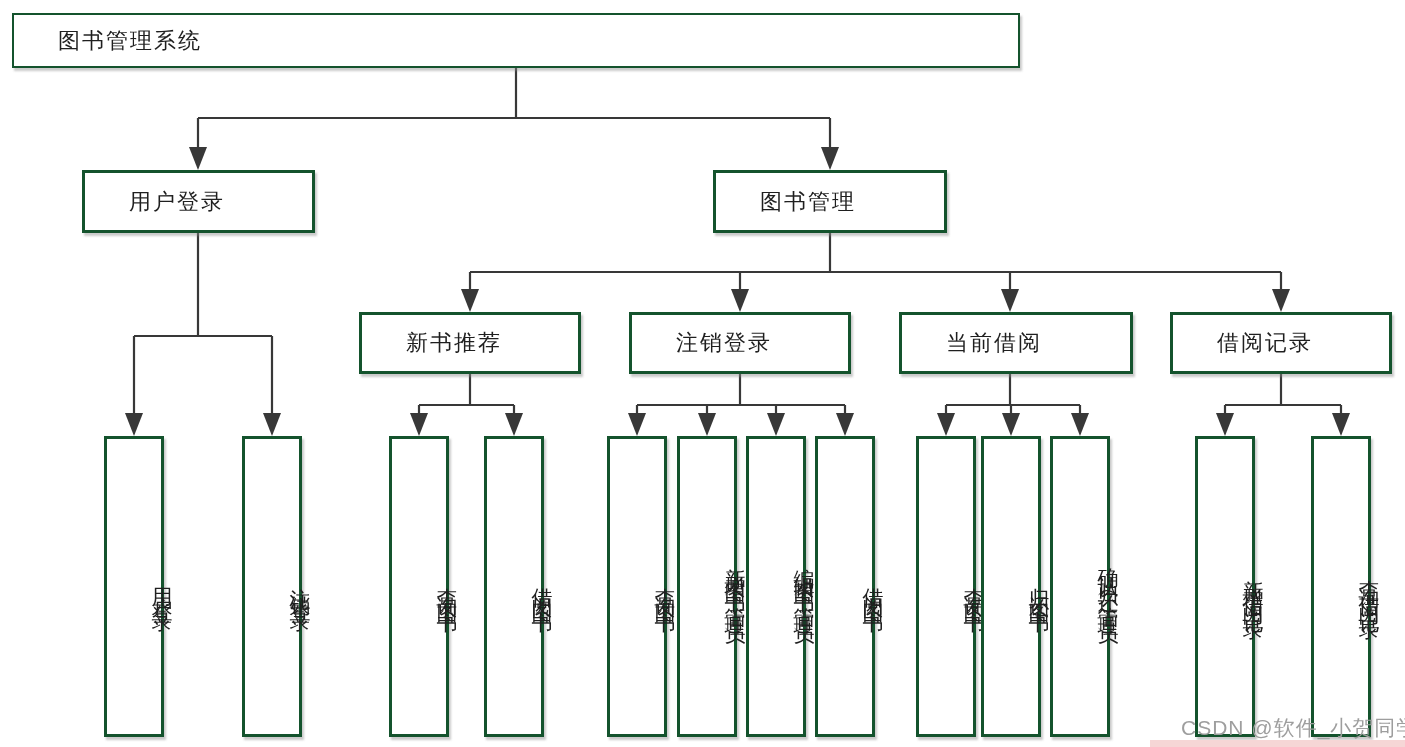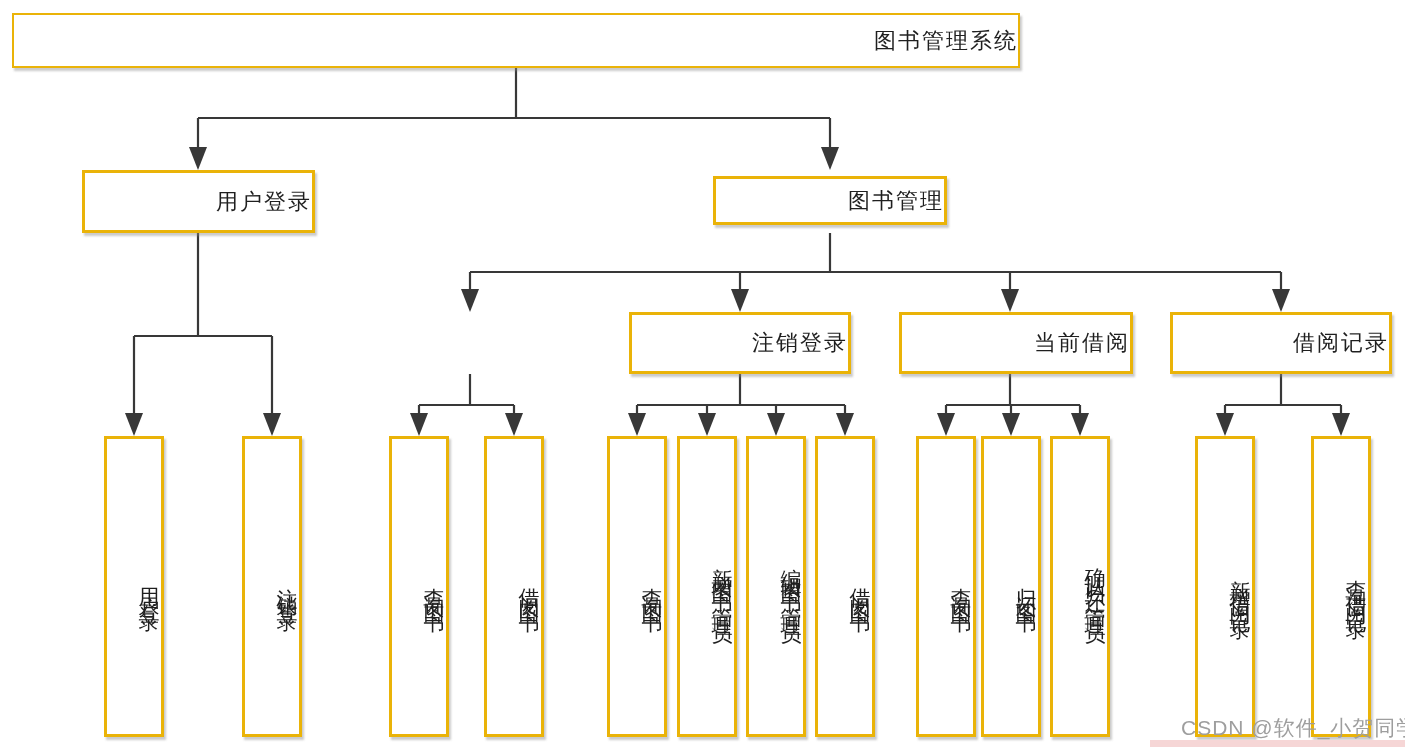--- a/index.html
+++ b/index.html
@@ -11,24 +11,25 @@
     overflow:hidden;
   }
   .connectors{
     position:absolute;left:0;top:0;z-index:1;
     pointer-events:none;
   }
   .box{
     position:absolute;z-index:2;
     box-sizing:border-box;
     background:#ffffff;
-    border:3px solid #eab308;
-    display:flex;align-items:center;justify-content:flex-end;
+    border:3px solid #14532d;
+    display:flex;align-items:center;justify-content:flex-start;
     color:#1f1f1f;
     box-shadow:2px 3px 2px rgba(140,140,140,0.45);
+    padding-left:44px;
   }
   .hbox{font-size:22px;letter-spacing:2px;}
   .root{border-width:2px;}
   .leaf{width:60px;top:436px;height:301px;}
   .leaf .vtext{
     writing-mode:vertical-rl;
     font-size:21px;
     letter-spacing:8px;
     line-height:1.1;
     color:#1f1f1f;
@@ -92,24 +93,27 @@
     </g>
   </svg>
 
   <div class="box hbox root" style="left:12px;top:13px;width:1008px;height:55px;">
     <span>图书管理系统</span>
   </div>
 
   <div class="box hbox" style="left:82px;top:170px;width:233px;height:63px;">
     <span>用户登录</span>
   </div>
-  <div class="box hbox" style="left:713px;top:176px;width:234px;height:49px;">
+  <div class="box hbox" style="left:713px;top:170px;width:234px;height:63px;">
     <span>图书管理</span>
   </div>
 
+  <div class="box hbox" style="left:359px;top:312px;width:222px;height:62px;">
+    <span>新书推荐</span>
+  </div>
   <div class="box hbox" style="left:629px;top:312px;width:222px;height:62px;">
     <span>注销登录</span>
   </div>
   <div class="box hbox" style="left:899px;top:312px;width:234px;height:62px;">
     <span>当前借阅</span>
   </div>
   <div class="box hbox" style="left:1170px;top:312px;width:222px;height:62px;">
     <span>借阅记录</span>
   </div>
 

